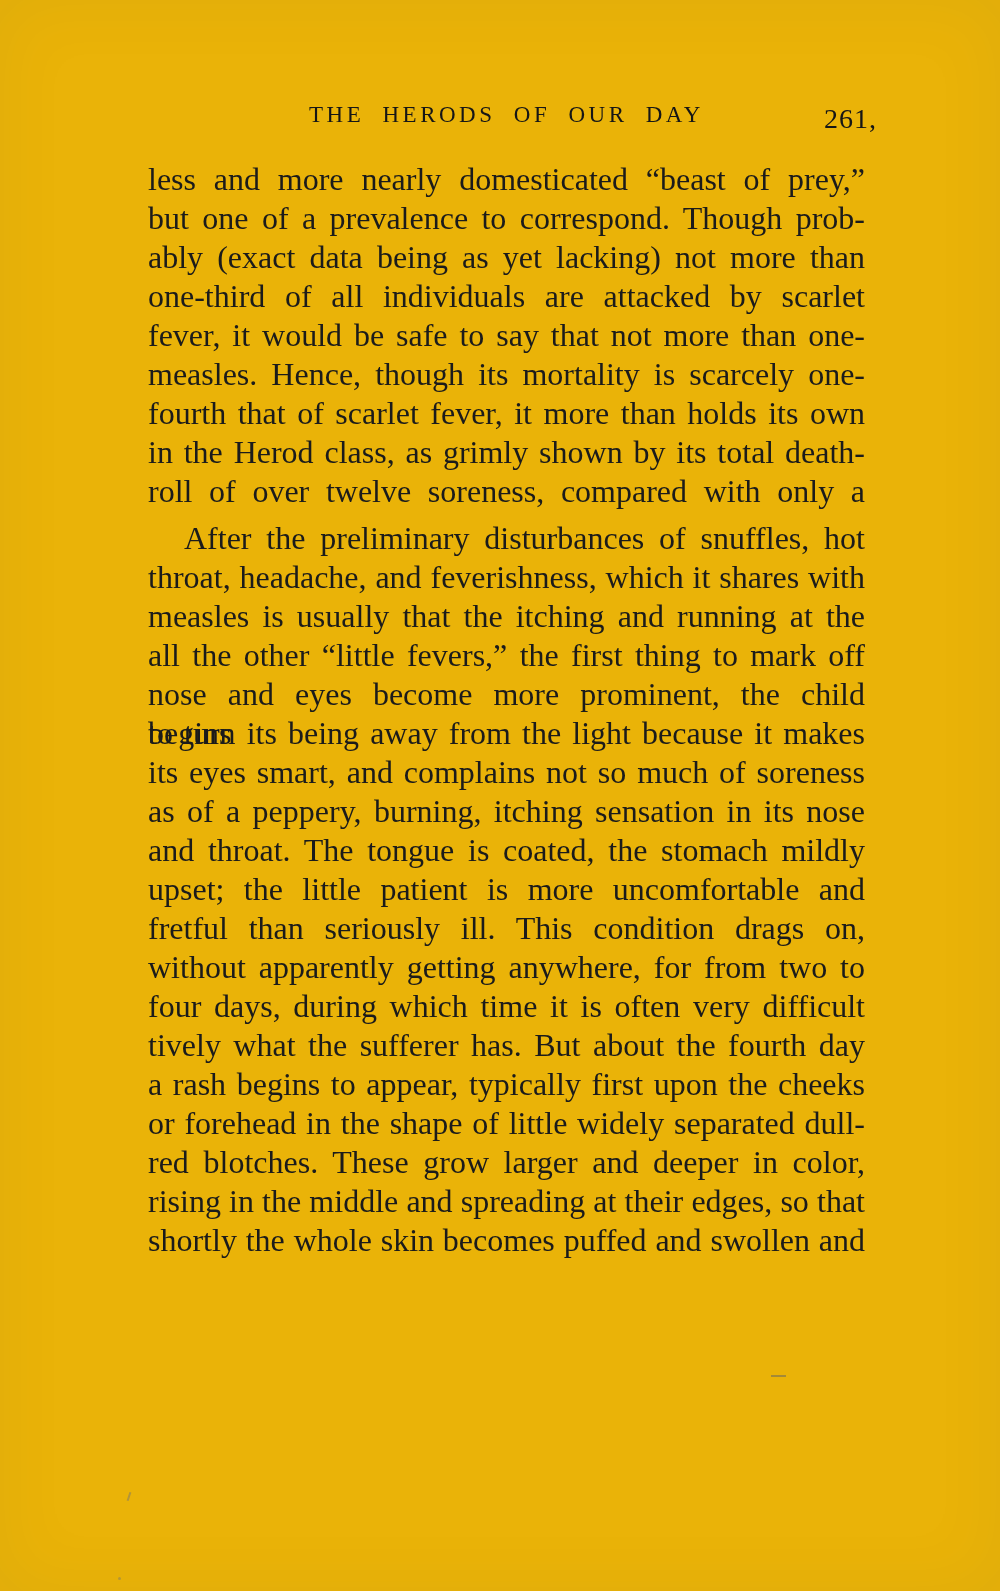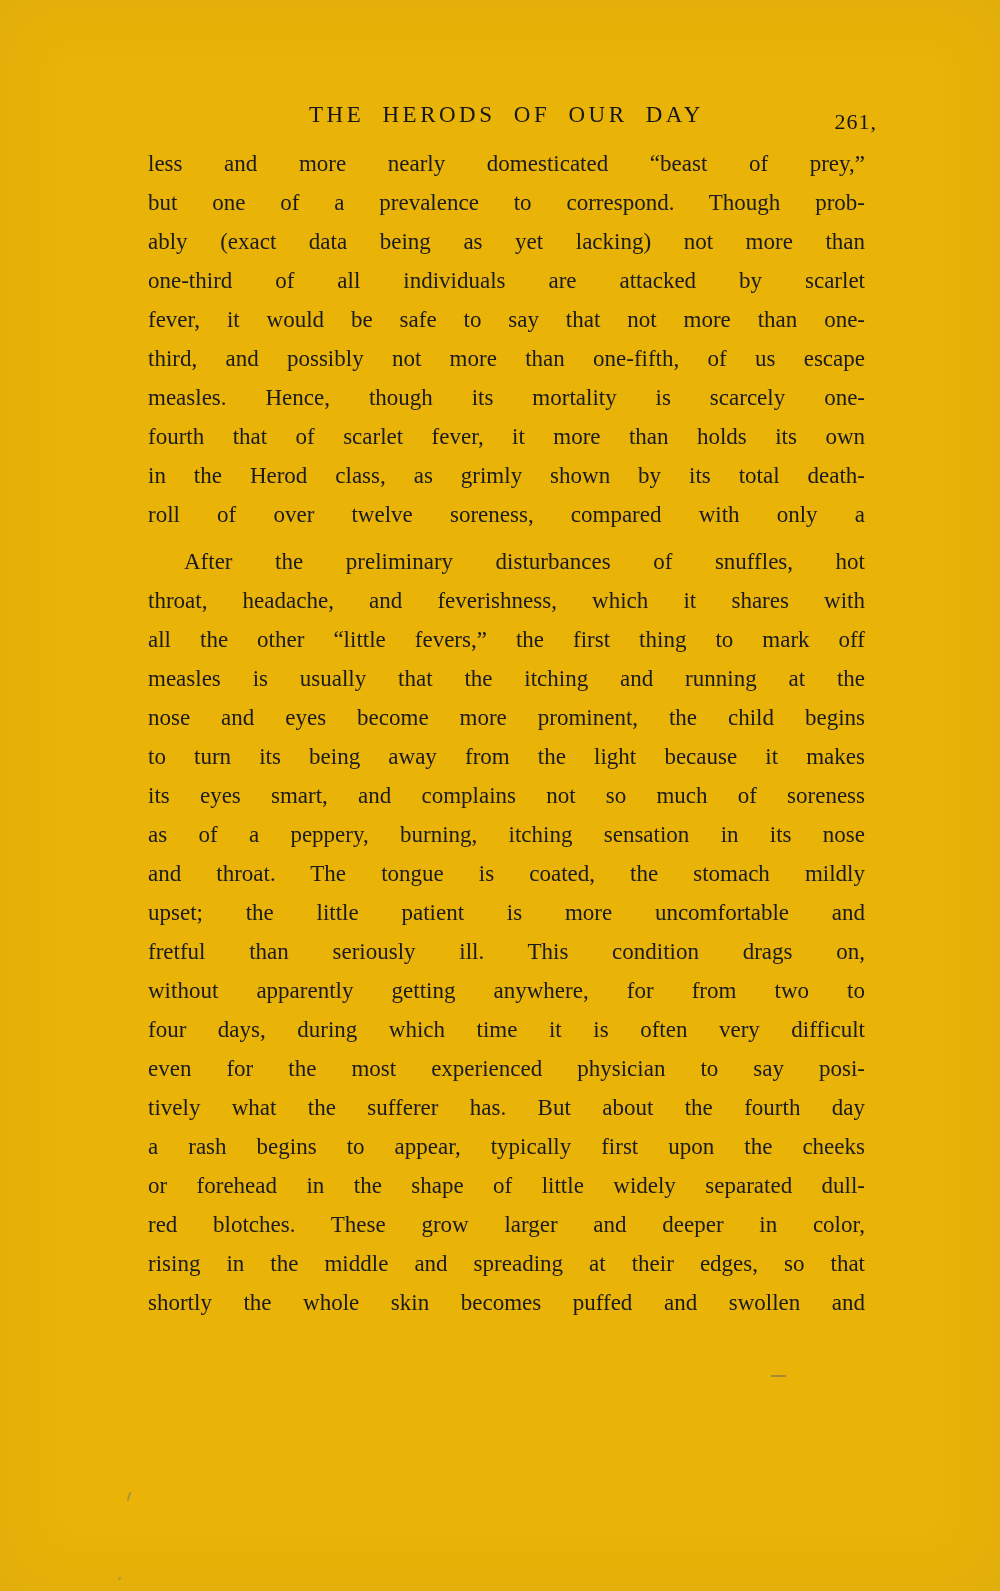--- a/index.html
+++ b/index.html
@@ -33,31 +33,31 @@
     transform: translateX(-50%);
     font-size: 23px;
     letter-spacing: 3.5px;
     word-spacing: 9px;
     white-space: nowrap;
     color: #161616;
   }
   .page-number {
     position: absolute;
     right: -12px;
-    top: 7px;
-    font-size: 22px;
+    top: 1px;
+    font-size: 28px;
     letter-spacing: 1px;
     color: #161616;
   }
   .body-text {
     position: absolute;
     left: 148px;
-    top: 144px;
+    top: 160px;
     width: 717px;
-    font-size: 23px;
+    font-size: 32px;
   }
   .line {
     line-height: 39px;
     height: 39px;
     text-align: justify;
     text-align-last: justify;
     white-space: normal;
     color: #1b1b1b;
   }
   .line.para-end { text-align-last: left; }
@@ -91,39 +91,37 @@
     <span class="running-title">THE HERODS OF OUR DAY</span>
     <span class="page-number">261,</span>
   </div>
 
   <div class="body-text">
       <div class="line">less and more nearly domesticated “beast of prey,”</div>
       <div class="line">but one of a prevalence to correspond. Though prob-</div>
       <div class="line">ably (exact data being as yet lacking) not more than</div>
       <div class="line">one-third of all individuals are attacked by scarlet</div>
       <div class="line">fever, it would be safe to say that not more than one-</div>
-      <div class="line">third, and possibly not more than one-fifth, of us escape</div>
       <div class="line">measles. Hence, though its mortality is scarcely one-</div>
       <div class="line">fourth that of scarlet fever, it more than holds its own</div>
       <div class="line">in the Herod class, as grimly shown by its total death-</div>
       <div class="line">roll of over twelve soreness, compared with only a</div>
       <div class="line indent">After the preliminary disturbances of snuffles, hot</div>
       <div class="line">throat, headache, and feverishness, which it shares with</div>
+      <div class="line">measles is usually that the itching and running at the</div>
       <div class="line">all the other “little fevers,” the first thing to mark off</div>
-      <div class="line">measles is usually that the itching and running at the</div>
       <div class="line">nose and eyes become more prominent, the child begins</div>
       <div class="line">to turn its being away from the light because it makes</div>
       <div class="line">its eyes smart, and complains not so much of soreness</div>
       <div class="line">as of a peppery, burning, itching sensation in its nose</div>
       <div class="line">and throat. The tongue is coated, the stomach mildly</div>
       <div class="line">upset; the little patient is more uncomfortable and</div>
       <div class="line">fretful than seriously ill. This condition drags on,</div>
       <div class="line">without apparently getting anywhere, for from two to</div>
       <div class="line">four days, during which time it is often very difficult</div>
-      <div class="line">even for the most experienced physician to say posi-</div>
       <div class="line">tively what the sufferer has. But about the fourth day</div>
       <div class="line">a rash begins to appear, typically first upon the cheeks</div>
       <div class="line">or forehead in the shape of little widely separated dull-</div>
       <div class="line">red blotches. These grow larger and deeper in color,</div>
       <div class="line">rising in the middle and spreading at their edges, so that</div>
       <div class="line">shortly the whole skin becomes puffed and swollen and</div>
     </div>
 
   <div class="artifact artifact-dash"></div>
   <div class="artifact artifact-tick"></div>

